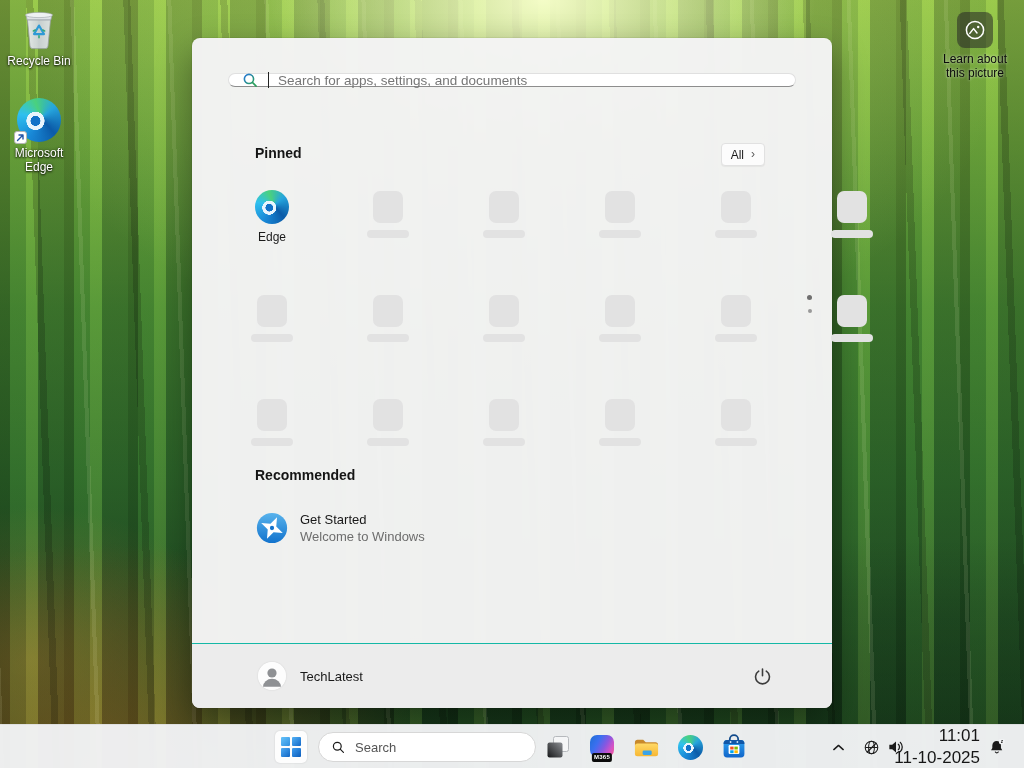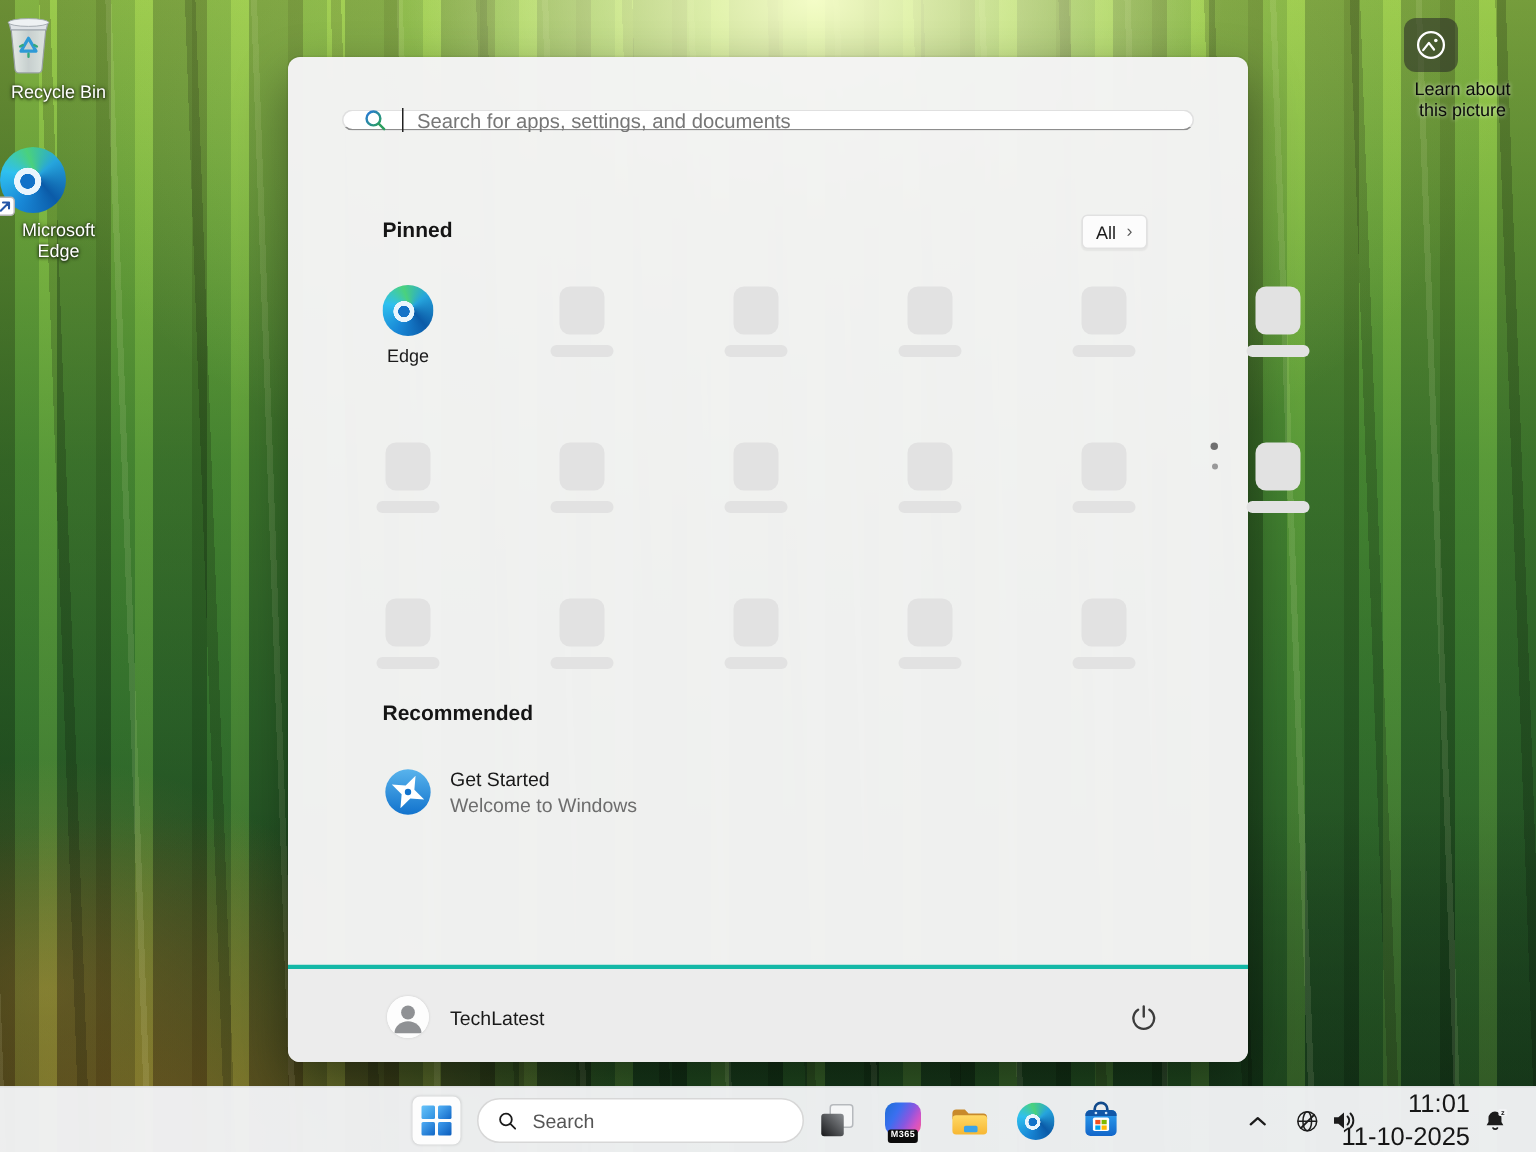--- a/index.html
+++ b/index.html
@@ -14,21 +14,21 @@
       repeating-linear-gradient(88deg, rgba(255,255,210,0.10) 0 4px, rgba(0,0,0,0) 4px 53px, rgba(0,0,0,0.18) 53px 60px, rgba(0,0,0,0) 60px 97px),
       repeating-linear-gradient(90deg, rgba(8,35,12,.38) 0 10px, rgba(46,110,40,.30) 10px 26px, rgba(120,190,70,.28) 26px 38px, rgba(20,60,25,.34) 38px 64px),
       radial-gradient(480px 330px at 10% 100%, rgba(158,100,35,.92), rgba(158,100,35,0) 68%),
       radial-gradient(300px 220px at 3% 86%, rgba(196,140,60,.55), rgba(196,140,60,0) 70%),
       linear-gradient(0deg, rgba(10,25,12,.45), rgba(10,25,12,0) 30%),
       linear-gradient(180deg,#a8cf4e 0%,#7fb23f 18%,#4e8c34 40%,#35702e 62%,#275427 80%,#1c3f20 100%);
   }
 
   
   .di { position:absolute; width:78px; display:flex; flex-direction:column;
-        gap:4px; text-align:center; }
+        align-items:center; gap:4px; text-align:center; }
   .di-label { font-size:12px; line-height:1.18; color:#fff;
         text-shadow:0 1px 2px rgba(0,0,0,.9), 0 0 3px rgba(0,0,0,.55); }
   #di-recycle { left:0; top:8px; }
   #di-edge    { left:0; top:98px; }
   .edge-logo { border-radius:50%;
     background:
       radial-gradient(circle at 42% 52%, #1272c8 0 14%, #e9f5fd 15% 26%, rgba(233,245,253,0) 27%),
       conic-gradient(from 140deg at 55% 45%, #0b5ba8, #1887d6 70deg, #2fc0ef 140deg, #4ad17d 200deg, #26a5dd 270deg, #0b5ba8 360deg); }
   .edge-desktop-wrap { position:relative; width:44px; height:44px; }
   .edge-desktop-wrap .edge-logo { width:44px; height:44px; }
@@ -75,21 +75,21 @@
   .page-dots .d1 { position:absolute; left:3px; top:2px; width:5px; height:5px; border-radius:50%; background:#6f6f6f; }
   .page-dots .d2 { position:absolute; left:4px; top:16px; width:4px; height:4px; border-radius:50%; background:#999; }
 
   .rec-item { position:absolute; left:56px; top:462px; width:528px; height:56px;
       border-radius:4px; display:flex; align-items:center; gap:12px; padding-left:8px; }
   .rec-texts { display:flex; flex-direction:column; gap:2px; }
   .rec-title-text { font-size:13px; color:#181818; }
   .rec-sub-text { font-size:13px; color:#6d6d6d; }
 
   .sm-footer { position:absolute; left:0; right:0; bottom:0; height:65px;
-      background:#ececec; border-top:3px solid #14b8a6; border-radius:0 0 8px 8px; }
+      background:#ececec; border-top:1px solid #14b8a6; border-radius:0 0 8px 8px; }
   .avatar { position:absolute; left:66px; top:18px; width:28px; height:28px;
       border-radius:50%; overflow:hidden; background:#fdfdfd; box-shadow:0 0 2px rgba(0,0,0,.12); }
   .user-name { position:absolute; left:108px; top:0; height:65px; display:flex;
       align-items:center; font-size:13px; color:#191919; }
   .power-btn { position:absolute; right:52px; top:14px; width:36px; height:36px;
       display:flex; align-items:center; justify-content:center; border-radius:4px; }
 
   
   .taskbar { position:absolute; left:0; right:0; bottom:0; height:44px;
       background:rgba(242,243,245,.97); border-top:1px solid rgba(0,0,0,.06); }

